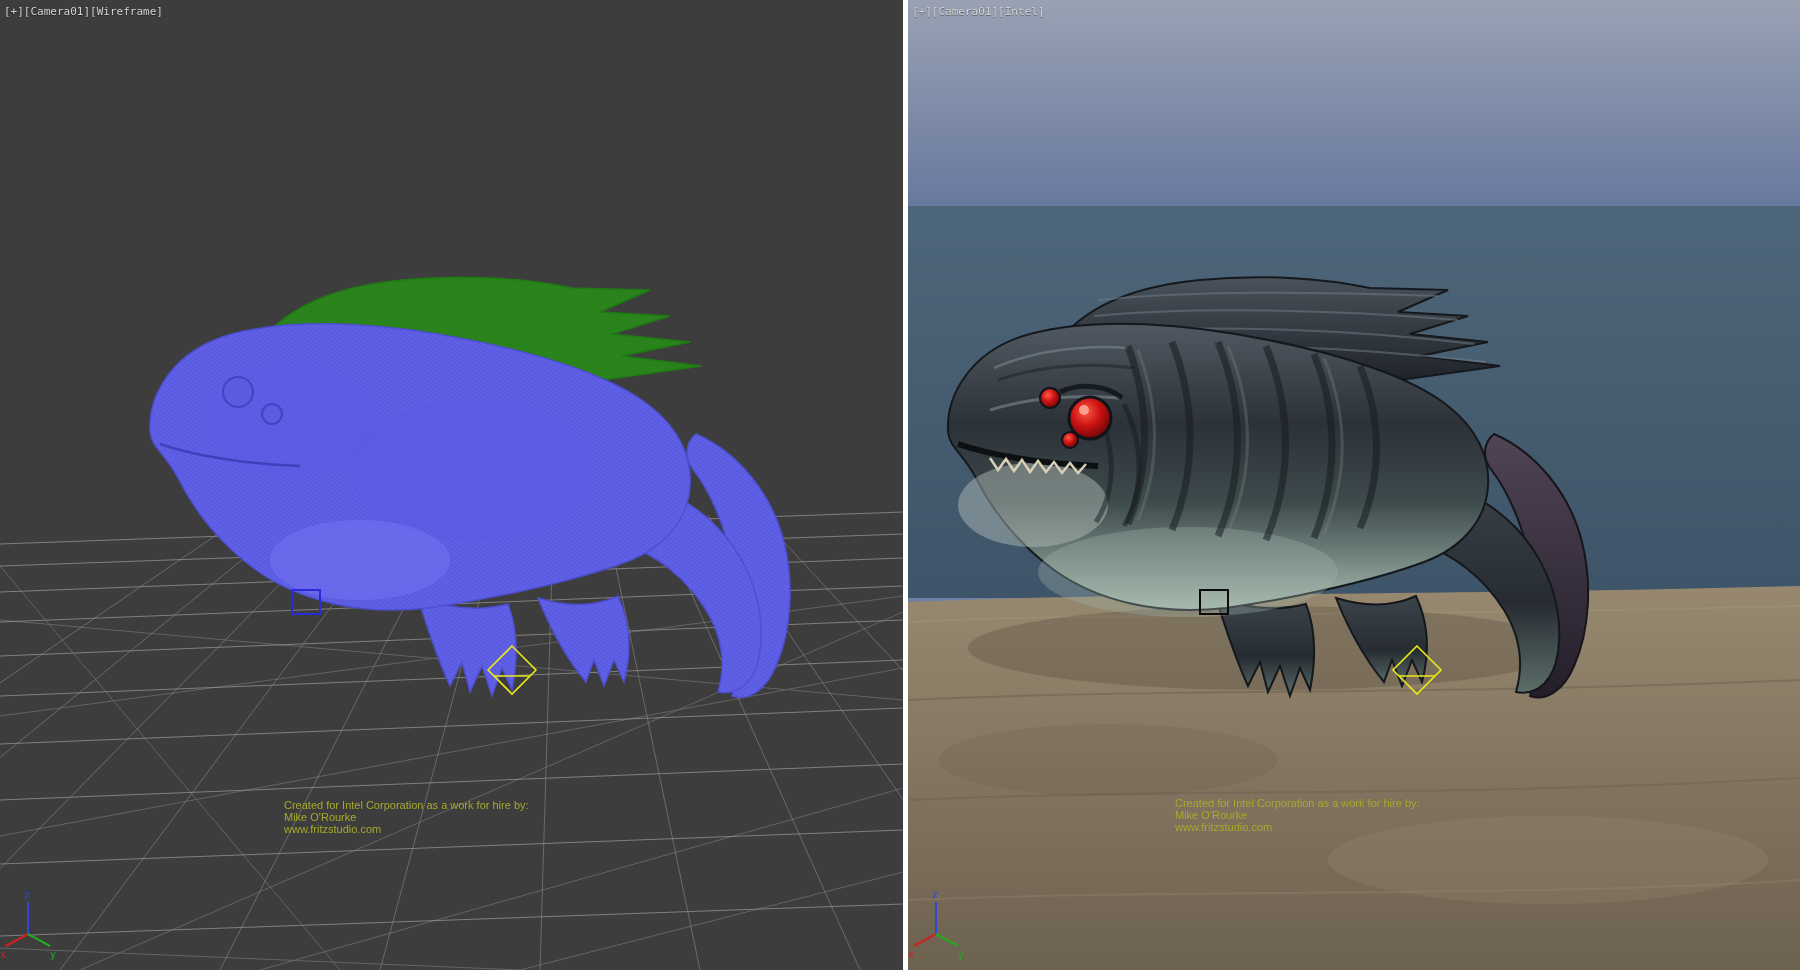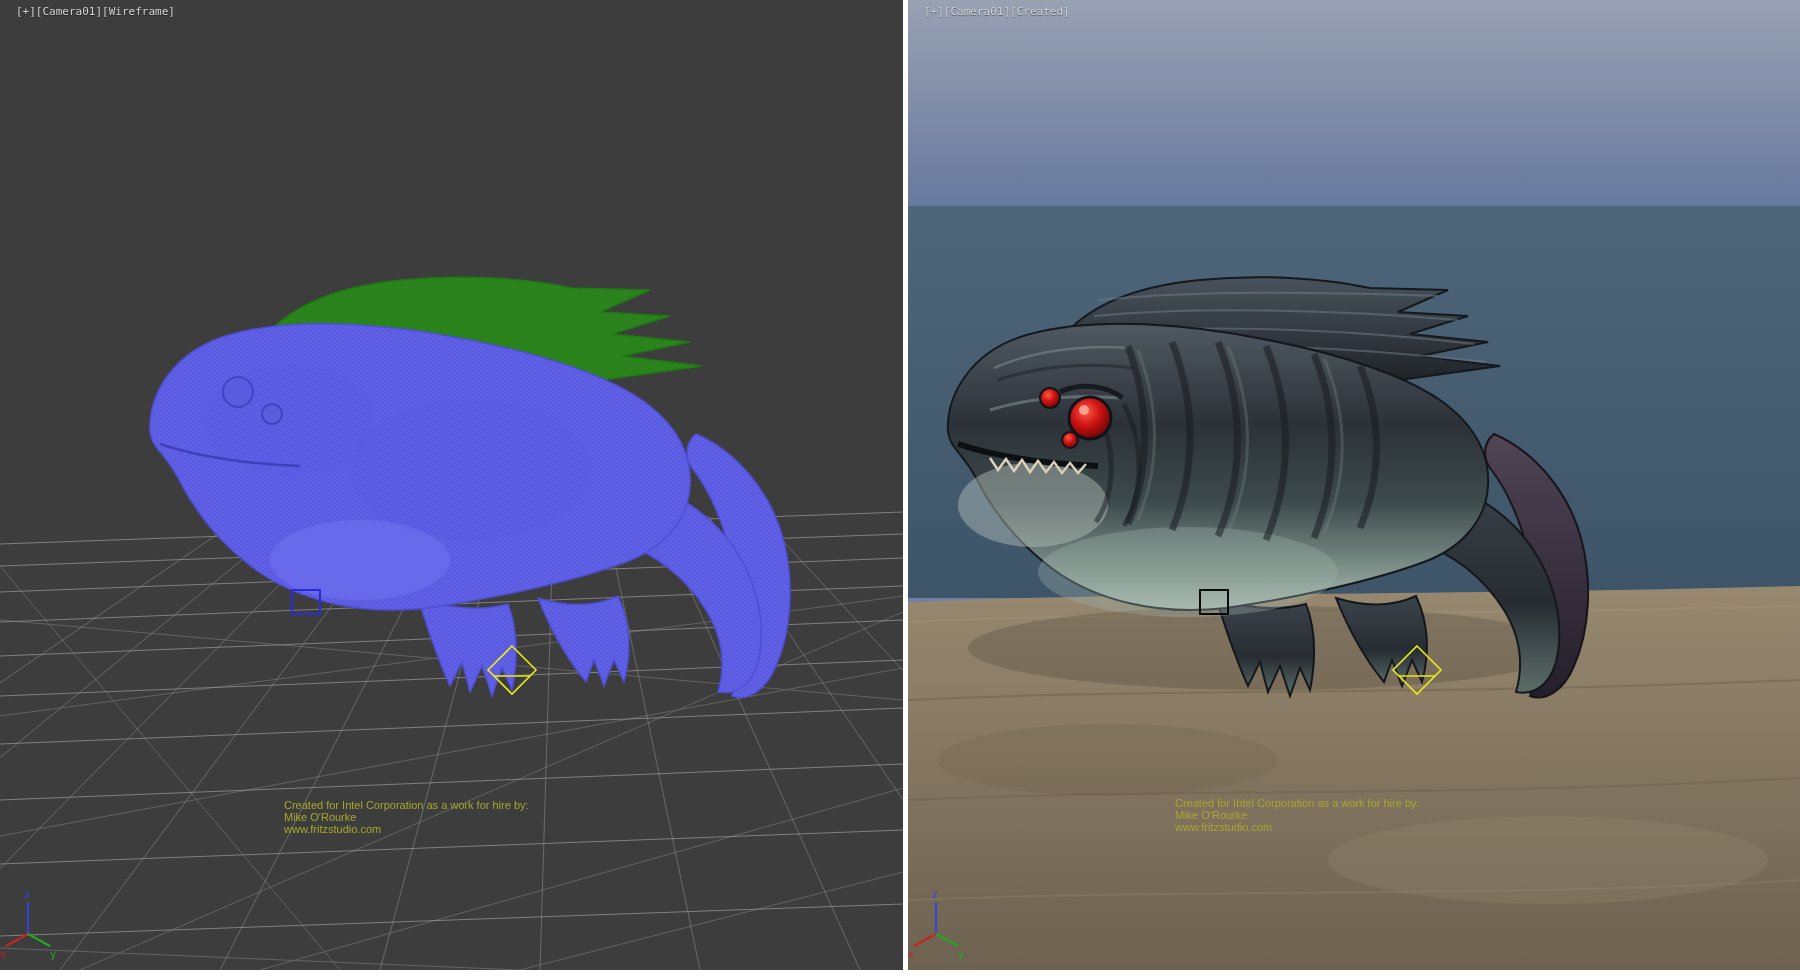--- a/index.html
+++ b/index.html
@@ -3,21 +3,21 @@
 <meta charset="utf-8">
 <style>
   html,body{margin:0;padding:0}
   body{width:1800px;height:978px;background:#ffffff;overflow:hidden;
        font-family:"DejaVu Sans",sans-serif}
   .stage{position:relative;width:1800px;height:978px;background:#ffffff}
   .vp{position:absolute;top:0;height:970px;overflow:hidden}
   .vp-left{left:0;width:903px;background:#3d3d3d}
   .vp-right{left:908px;width:892px;background:#6f80a6}
   .scene{position:absolute;left:0;top:0;display:block}
-  .vp-label{position:absolute;top:5px;left:16px;z-index:6;color:#d2d2d2;
+  .vp-label{position:absolute;top:5px;left:4px;z-index:6;color:#d2d2d2;
             font:11px "DejaVu Sans Mono",monospace;cursor:default;
             text-shadow:0 1px 1px rgba(0,0,0,.45);white-space:pre}
   .watermark{position:absolute;z-index:5;color:#a8a82c;
              font:11px "Liberation Sans",sans-serif;line-height:12px}
   .wm-left{left:284px;top:799px}
   .wm-right{left:267px;top:797px}
   .splitter{position:absolute;top:0;left:903px;width:5px;height:970px;
             background:#ffffff;cursor:col-resize}
   .bottom-strip{position:absolute;left:0;top:970px;width:1800px;height:8px;background:#ffffff}
 </style>
@@ -258,21 +258,21 @@
       <g font-size="10" font-family="DejaVu Sans Mono, monospace">
         <line x1="28" y1="934" x2="28" y2="902" stroke="#3344dd" stroke-width="2"></line>
         <line x1="28" y1="934" x2="6" y2="946" stroke="#cc2222" stroke-width="2"></line>
         <line x1="28" y1="934" x2="50" y2="946" stroke="#22aa22" stroke-width="2"></line>
         <text x="24" y="898" fill="#3344dd">z</text>
         <text x="0" y="958" fill="#cc2222">x</text>
         <text x="50" y="958" fill="#22aa22">y</text>
       </g>
     </svg>
 
-    <div class="vp-label">[+][Camera01][Created]</div>
+    <div class="vp-label">[+][Camera01][Intel]</div>
 
     <div class="watermark wm-right">
       <div>Created for Intel Corporation as a work for hire by:</div>
       <div>Mike O'Rourke</div>
       <div>www.fritzstudio.com</div>
     </div>
   </div>
 
   <div class="bottom-strip"></div>
 </div>

